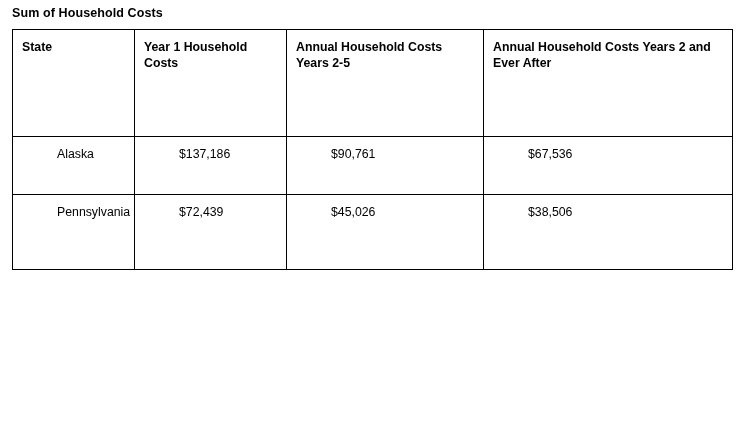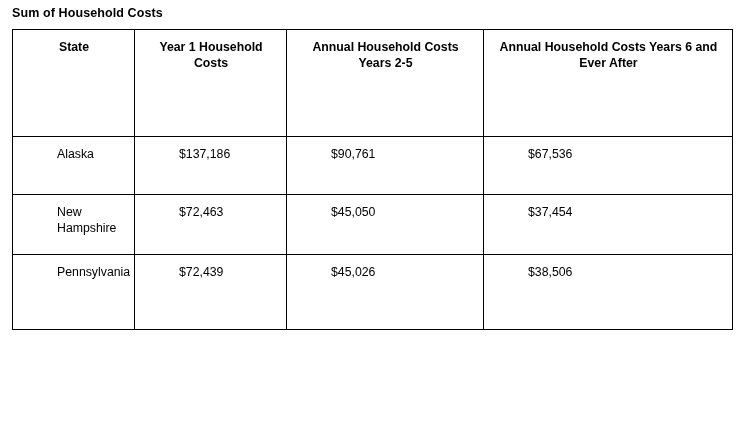--- a/index.html
+++ b/index.html
@@ -46,21 +46,20 @@
     padding: 9px 8px 9px 9px;
     font-size: 12.3px;
     line-height: 1.32;
     text-align: left;
     font-weight: normal;
   }
   table.cost-table thead th {
     font-weight: bold;
     height: 88px;
     vertical-align: top;
-    text-align: center;
   }
   table.cost-table tbody td {
     height: 39px;
     padding-left: 44px;
   }
   tbody tr.tall td {
     height: 41px;
   }
   tbody tr.last td {
     height: 56px;
@@ -82,35 +81,29 @@
       <col class="c-state">
       <col class="c-y1">
       <col class="c-y25">
       <col class="c-y6">
     </colgroup>
     <thead>
       <tr>
         <th>State</th>
         <th>Year 1 Household Costs</th>
         <th>Annual Household Costs Years 2-5</th>
-        <th>Annual Household Costs Years 6 and Ever After</th>
+        <th>Annual Household Costs Years 2 and Ever After</th>
       </tr>
     </thead>
     <tbody>
       <tr>
         <td>Alaska</td>
         <td>$137,186</td>
         <td>$90,761</td>
         <td>$67,536</td>
-      </tr>
-      <tr class="tall">
-        <td>New Hampshire</td>
-        <td>$72,463</td>
-        <td>$45,050</td>
-        <td>$37,454</td>
       </tr>
       <tr class="last">
         <td>Pennsylvania</td>
         <td>$72,439</td>
         <td>$45,026</td>
         <td>$38,506</td>
       </tr>
     </tbody>
   </table>
 

